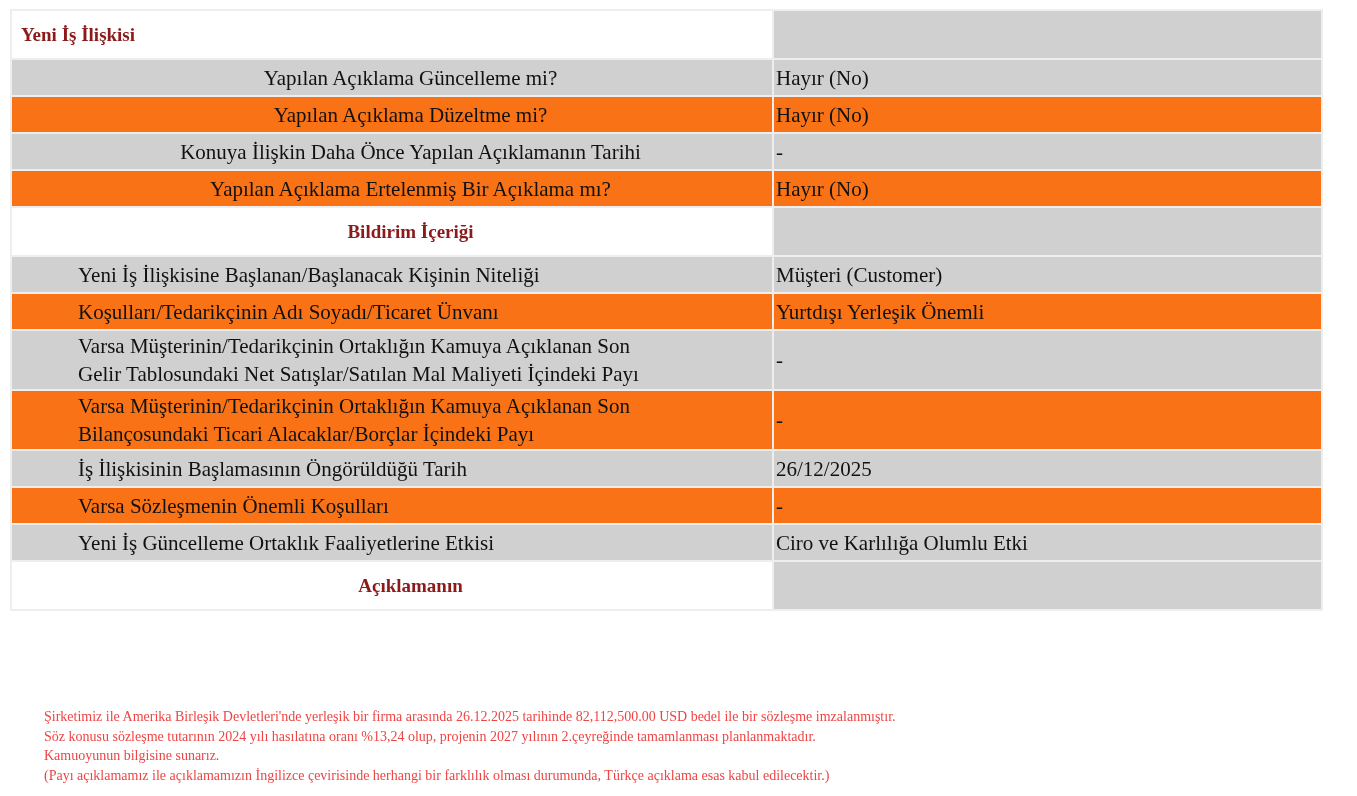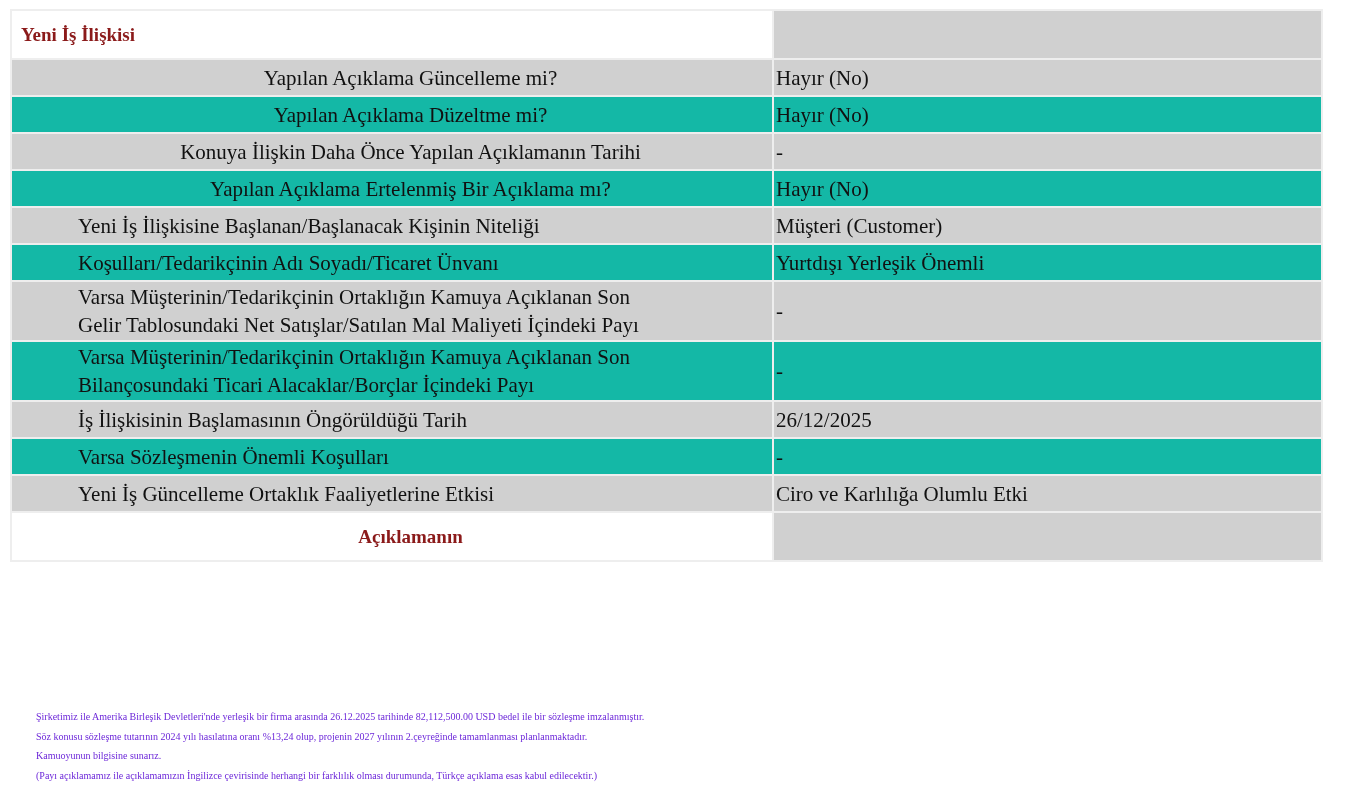--- a/index.html
+++ b/index.html
@@ -27,43 +27,43 @@
     }
     .disclosure-table td {
       padding: 0;
       font-size: 21px;
       line-height: 28px;
       vertical-align: middle;
     }
     .col-label { width: 760px; }
     .col-value { width: 547px; }
     .row-gray td { background: #d0d0d0; }
-    .row-white td { background: #14b8a6; }
+    .row-white td { background: #f97316; }
     .row-section td.label-cell { background: #ffffff; }
     .row-section td.value-cell { background: #d0d0d0; }
     .row-single td { height: 35px; }
     .row-double td { height: 58px; }
     .row-section td { height: 47px; }
     .section-title {
       color: #8b1a1a;
       font-weight: bold;
       font-size: 19px;
     }
     .lvl0 { padding-left: 9px !important; }
     .lvl1 { padding-left: 37px !important; text-align: center; }
     .lvl2 { padding-left: 66px !important; }
     .value-cell { padding-left: 2px !important; margin-left: 44px; }
     .dual-line { line-height: 28px; }
     .footnote {
       position: absolute;
-      left: 36px;
+      left: 44px;
       top: 707px;
-      font-size: 10px;
+      font-size: 14px;
       line-height: 19.5px;
-      color: #6d28d9;
+      color: #ef4444;
     }
     .footnote div { white-space: nowrap; }
   </style>
 </head>
 <body>
 
 <table class="disclosure-table">
   <colgroup>
     <col class="col-label">
     <col class="col-value">
@@ -84,20 +84,24 @@
     </tr>
     <tr class="row-gray row-single">
       <td class="lvl1">Konuya İlişkin Daha Önce Yapılan Açıklamanın Tarihi</td>
       <td class="value-cell">-</td>
     </tr>
     <tr class="row-white row-single">
       <td class="lvl1">Yapılan Açıklama Ertelenmiş Bir Açıklama mı?</td>
       <td class="value-cell">Hayır (No)</td>
     </tr>
 
+    <tr class="row-section">
+      <td class="label-cell lvl1"><span class="section-title">Bildirim İçeriği</span></td>
+      <td class="value-cell"></td>
+    </tr>
 
     <tr class="row-gray row-single">
       <td class="lvl2">Yeni İş İlişkisine Başlanan/Başlanacak Kişinin Niteliği</td>
       <td class="value-cell">Müşteri (Customer)</td>
     </tr>
     <tr class="row-white row-single">
       <td class="lvl2">Koşulları/Tedarikçinin Adı Soyadı/Ticaret Ünvanı</td>
       <td class="value-cell">Yurtdışı Yerleşik Önemli</td>
     </tr>
     <tr class="row-gray row-double">

